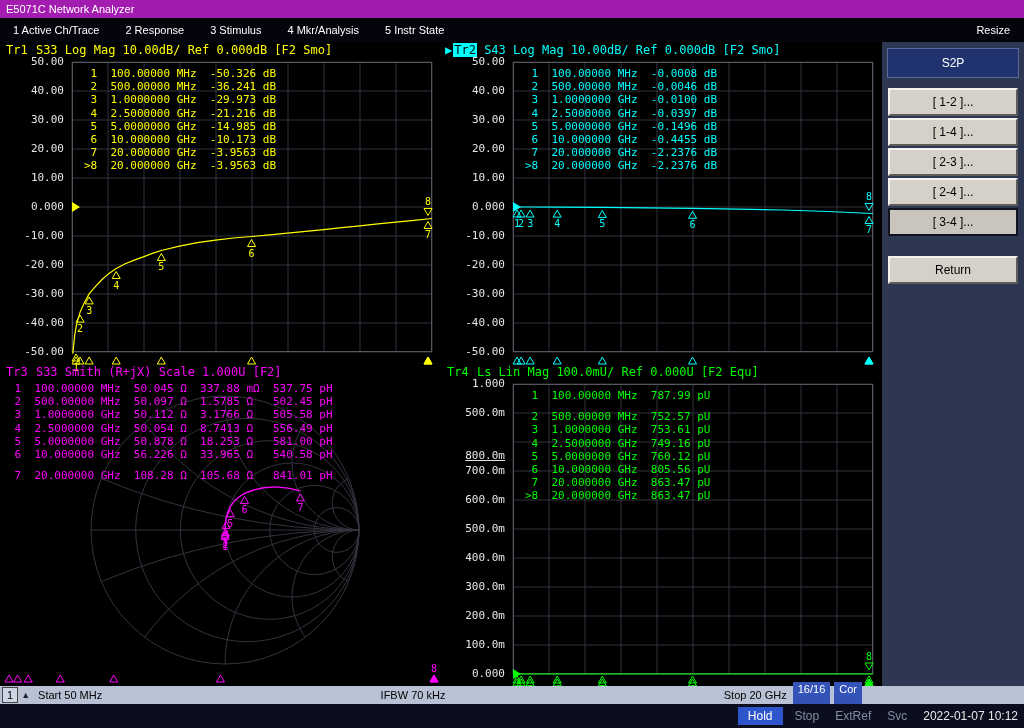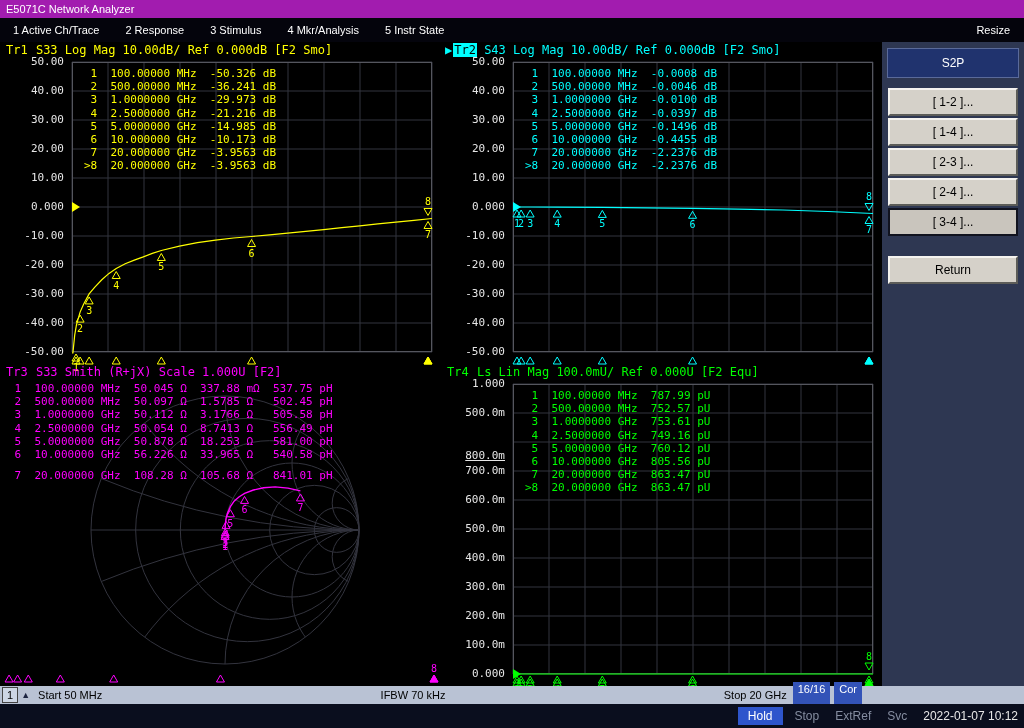--- a/index.html
+++ b/index.html
@@ -339,21 +339,21 @@
         <polygon points="175.54887218045113,302 183.54887218045113,302 179.54887218045113,295" fill="none" stroke="#00ff00"></polygon>
         <polygon points="352,299 360,299 356,292" fill="none" stroke="#00ff00"></polygon>
         <text x="356" y="309" fill="#00ff00" text-anchor="middle" font-size="10">7</text>
         <polygon points="352,302 360,302 356,295" fill="none" stroke="#00ff00"></polygon>
         <polygon points="352,279 360,279 356,286" fill="none" stroke="#00ff00"></polygon>
         <text x="356" y="276" fill="#00ff00" text-anchor="middle" font-size="10">8</text>
         <polygon points="352,302 360,302 356,295" fill="#00ff00" stroke="#00ff00"></polygon>
       </svg>
     <div class="mtable" id="mt4">
         <div class="mrow" style="color: rgb(0, 255, 0);"> 1  100.00000 MHz  787.99 pU</div>
-        <div class="mrow" style="color: rgb(0, 255, 0);"> 2  500.00000 MHz  752.57 pU</div>
+        <div class="mrow" style="color: rgb(0, 255, 0); margin-top: 8px;"> 2  500.00000 MHz  752.57 pU</div>
         <div class="mrow" style="color: rgb(0, 255, 0);"> 3  1.0000000 GHz  753.61 pU</div>
         <div class="mrow" style="color: rgb(0, 255, 0);"> 4  2.5000000 GHz  749.16 pU</div>
         <div class="mrow" style="color: rgb(0, 255, 0);"> 5  5.0000000 GHz  760.12 pU</div>
         <div class="mrow" style="color: rgb(0, 255, 0);"> 6  10.000000 GHz  805.56 pU</div>
         <div class="mrow" style="color: rgb(0, 255, 0);"> 7  20.000000 GHz  863.47 pU</div>
         <div class="mrow" style="color: rgb(0, 255, 0);">&gt;8  20.000000 GHz  863.47 pU</div>
       </div>
   </div>
 
   <div class="sidebar">

